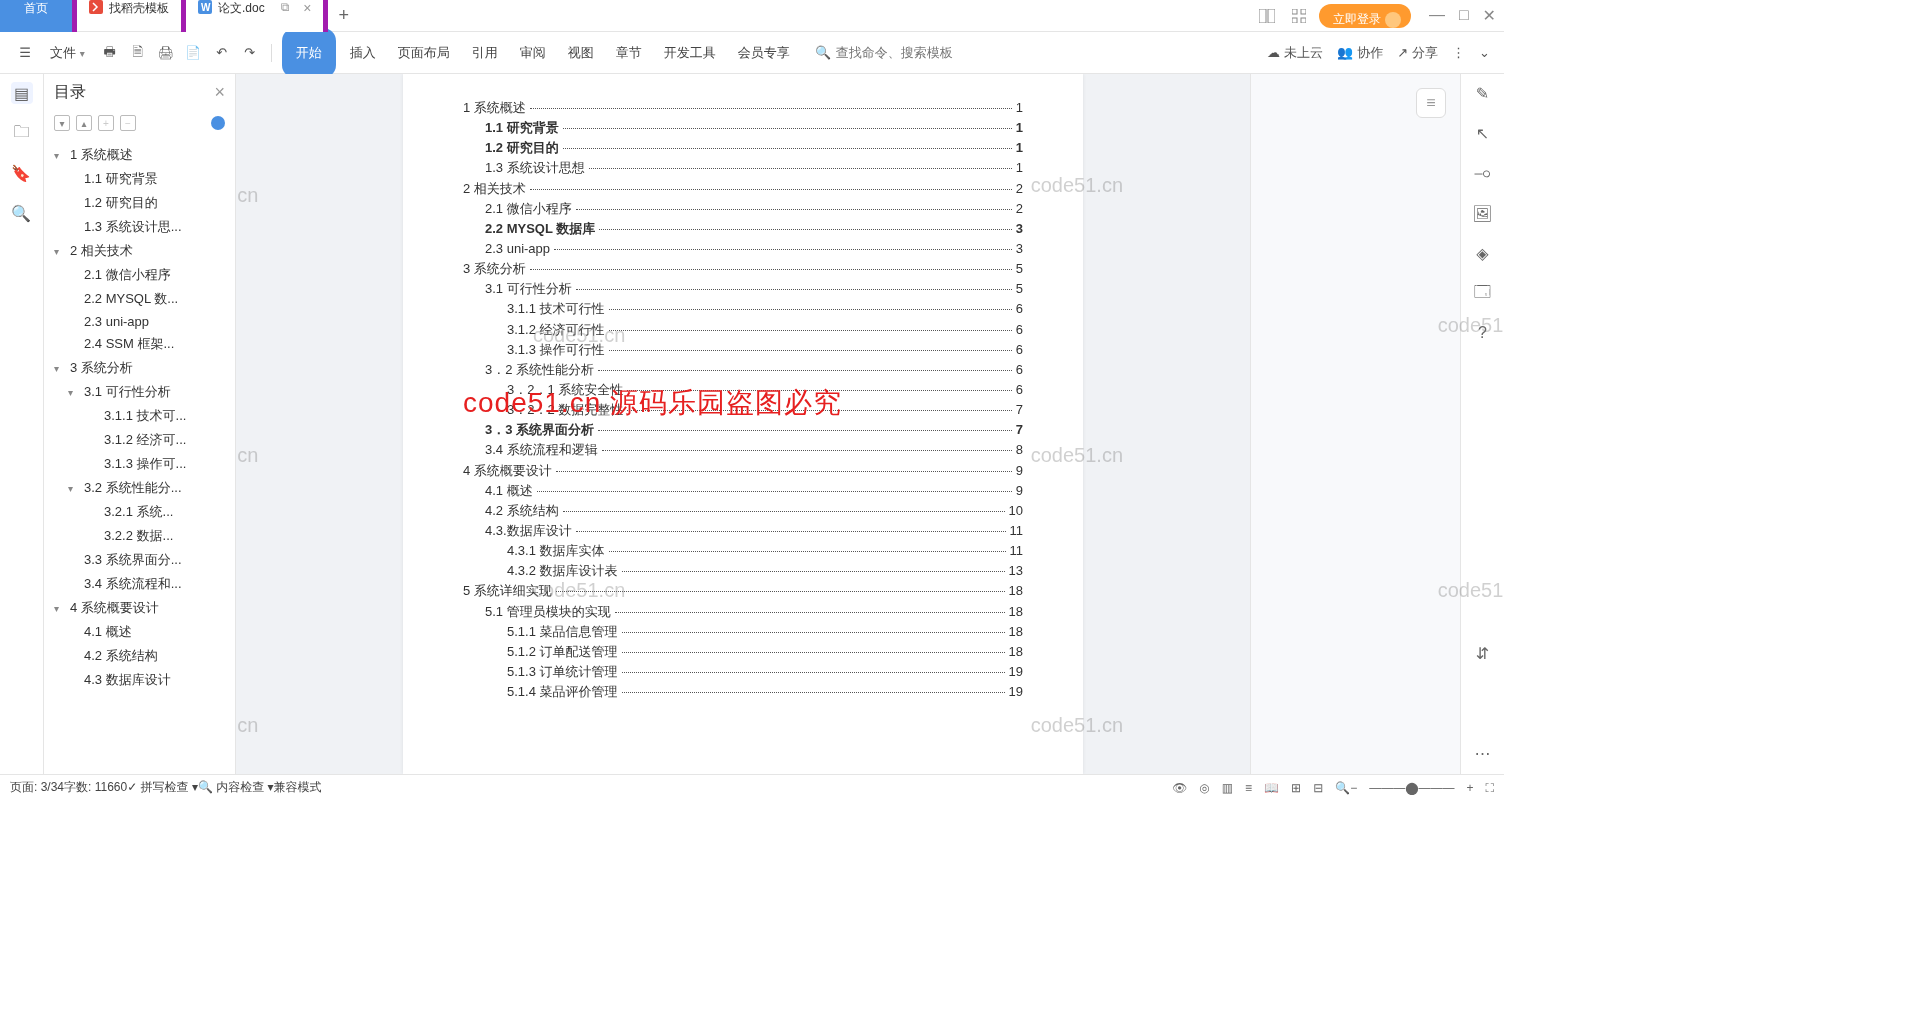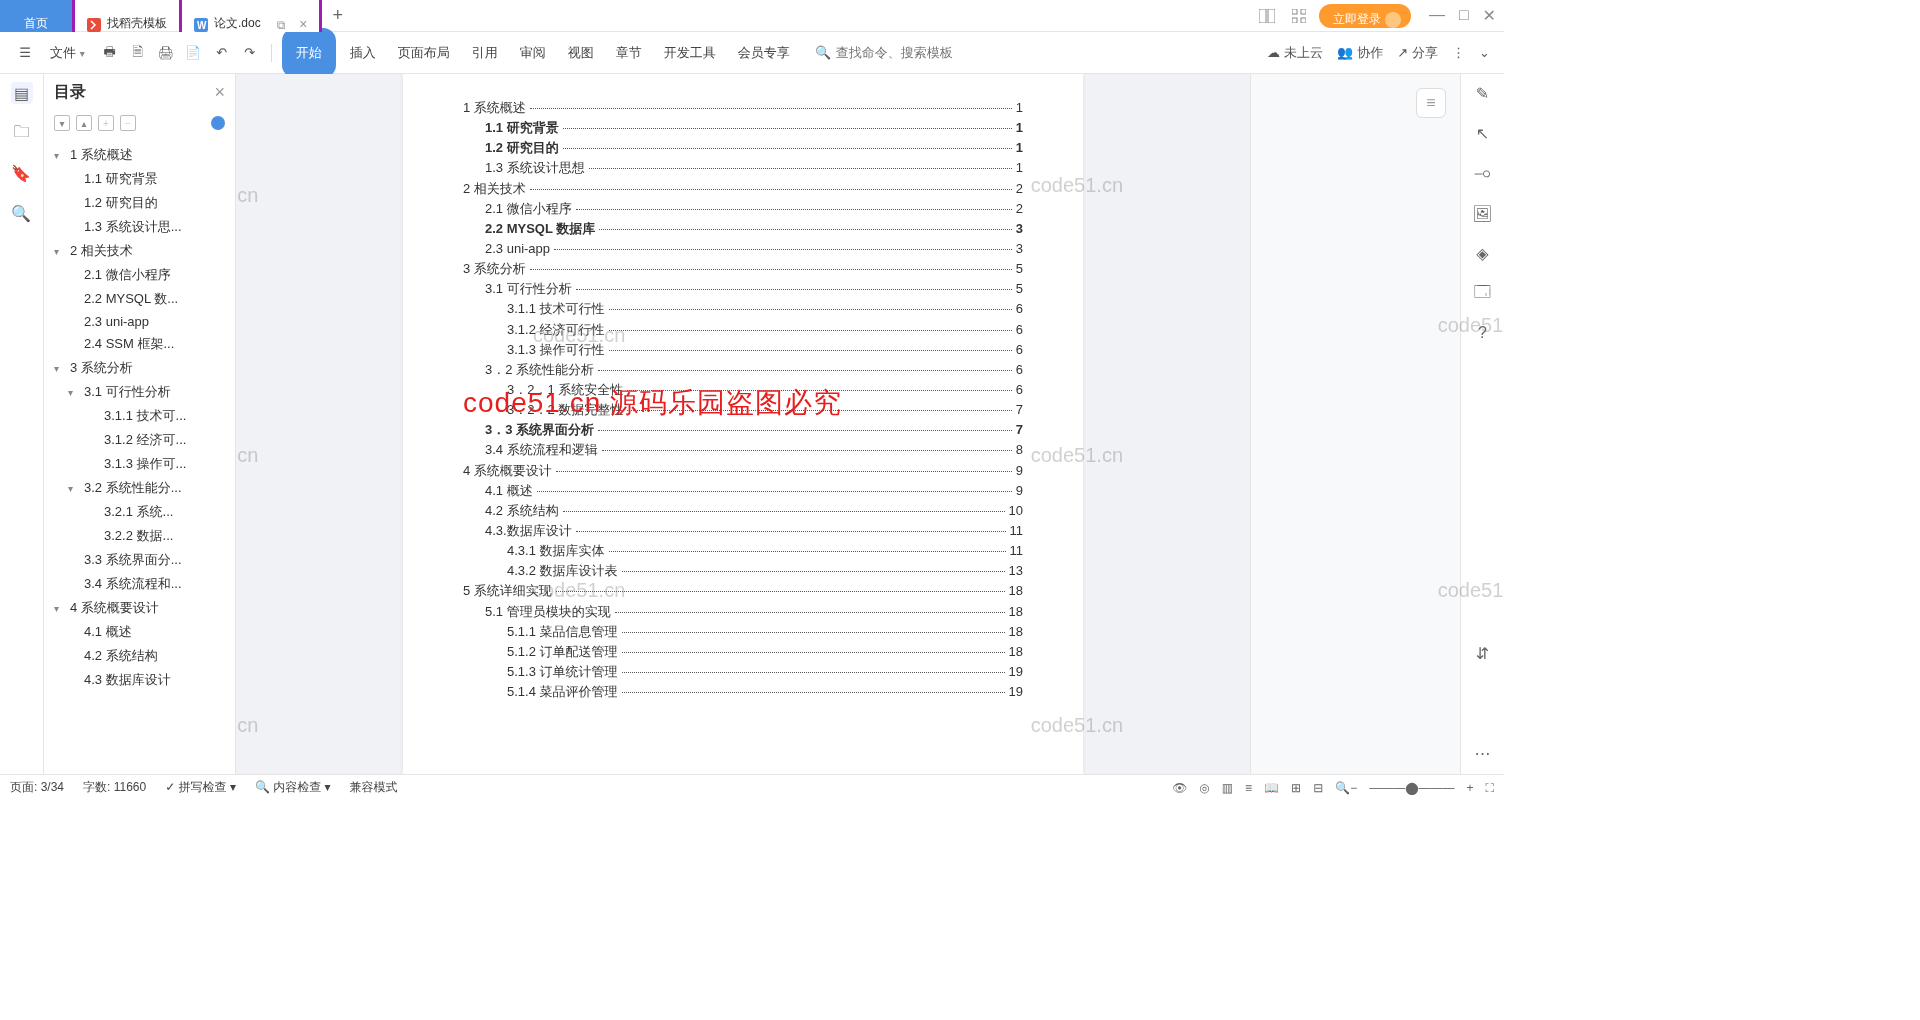--- a/index.html
+++ b/index.html
@@ -1,18 +1,18 @@
 <!DOCTYPE html>
 <html><head>
 <meta charset="utf-8">
 <style>
 *{margin:0;padding:0;box-sizing:border-box;font-family:"Microsoft YaHei","PingFang SC",sans-serif;-webkit-font-smoothing:antialiased}
 body{background:#fff;width:1504px;height:800px;overflow:hidden;position:relative;color:#333}
 .titlebar{height:32px;background:#fff;display:flex;align-items:center;border-bottom:1px solid #e5e5e5}
-.tab{height:32px;display:flex;align-items:flex-end;padding:0 12px;font-size:12px;gap:6px;border-right:3px solid #a21caf;position:relative}
+.tab{height:32px;display:flex;align-items:flex-start;padding:0 12px;font-size:12px;gap:6px;border-right:5px solid #a21caf;position:relative}
 .tab.home{background:#4a90e2;color:#fff;padding:0 24px}
 .tab.active{background:#fff}
 .tab .ticon{width:14px;height:14px;display:inline-flex;align-items:center;justify-content:center}
 .tab .close{margin-left:8px;color:#999;font-size:14px}
 .tab .popout{margin-left:10px;color:#999}
 .addtab{padding:0 10px;color:#666;font-size:18px}
 .titleright{margin-left:auto;display:flex;align-items:center;gap:8px;padding-right:8px}
 .titleright .tbtn{width:24px;height:24px;display:flex;align-items:center;justify-content:center;color:#666}
 .login-btn{background:#ff9a2e;color:#fff;border-radius:14px;height:24px;padding:0 10px 0 14px;font-size:12px;display:flex;align-items:flex-end;gap:4px}
 .avatar-circ{width:16px;height:16px;border-radius:50%;background:#ffc77d}
@@ -24,21 +24,21 @@
 .tb-txt.pill{background:#4a90e2;color:#fff;border-radius:13px;padding:16px 14px}
 .searchbox{display:flex;align-items:center;gap:4px;color:#999;margin-left:12px}
 .searchbox input{border:none;outline:none;font-size:13px;width:150px;color:#666}
 .tbright{margin-left:auto;display:flex;align-items:center;gap:14px;color:#555;font-size:13px}
 .tbright .sitem{display:flex;align-items:center;gap:4px}
 .body{display:flex;height:calc(100% - 32px - 42px - 26px)}
 .leftrail{width:44px;border-right:1px solid #e5e5e5;display:flex;flex-direction:column;align-items:center;padding-top:8px;gap:18px;color:#666}
 .leftrail .ri{width:22px;height:22px;display:flex;align-items:center;justify-content:center}
 .navpanel{width:192px;border-right:1px solid #e5e5e5;display:flex;flex-direction:column;background:#fff}
 .navhead{display:flex;align-items:center;padding:8px 10px;justify-content:space-between}
-.navhead h3{font-size:16px;font-weight:700}
+.navhead h3{font-size:16px;font-weight:400}
 .navtools{display:flex;align-items:center;gap:6px;padding:4px 10px 8px;color:#888;font-size:12px}
 .navtools .sq{width:16px;height:16px;border:1px solid #bbb;border-radius:2px;display:flex;align-items:center;justify-content:center;font-size:10px}
 .navtools .dot{margin-left:auto;width:14px;height:14px;border-radius:50%;background:#4a90e2}
 .tree{flex:1;overflow:auto;font-size:13px;color:#333;padding:4px 0}
 .tree .node{padding:3px 6px 3px 10px;white-space:nowrap;overflow:hidden;text-overflow:ellipsis;display:flex;align-items:center;gap:4px;cursor:pointer}
 .tree .chev{width:12px;color:#888;font-size:10px}
 .tree .d1{padding-left:24px}
 .tree .d2{padding-left:44px}
 .docarea{flex:1;background:#f0f2f5;position:relative;overflow:hidden;display:flex;justify-content:center}
 .page{width:680px;background:#fff;margin-top:0;min-height:100%;padding:24px 60px;position:relative;box-shadow:0 0 4px rgba(0,0,0,.08)}
@@ -50,21 +50,21 @@
 .tocline.b{font-weight:600}
 .tocline.l1{padding-left:0}
 .tocline.l2{padding-left:22px}
 .tocline.l3{padding-left:44px}
 .wm{position:absolute;color:rgba(120,120,120,.35);font-size:20px;pointer-events:none;font-family:Arial}
 .redwm{position:absolute;color:#e62020;font-size:28px;font-weight:500;left:60px;top:310px;letter-spacing:1px;pointer-events:none}
 .rightrail{width:44px;border-left:1px solid #e5e5e5;display:flex;flex-direction:column;align-items:center;padding-top:8px;gap:18px;color:#666}
 .rightrail .ri{width:22px;height:22px;display:flex;align-items:center;justify-content:center}
 .aipanel{width:210px;border-left:1px solid #e5e5e5;background:#f8f9fb;position:relative}
 .aipanel .box{position:absolute;top:14px;right:14px;width:30px;height:30px;border:1px solid #ddd;border-radius:6px;background:#fff;display:flex;align-items:center;justify-content:center;color:#999}
-.statusbar{height:26px;border-top:1px solid #e5e5e5;display:flex;align-items:center;font-size:12px;color:#444;padding:0 10px;gap:19px}
+.statusbar{height:26px;border-top:1px solid #e5e5e5;display:flex;align-items:center;font-size:12px;color:#444;padding:0 10px;gap:0}
 .statusbar .sright{margin-left:auto;display:flex;align-items:center;gap:12px;color:#666}
 svg{display:block}
 </style>
 </head>
 <body>
 
 <div class="titlebar">
   <div class="tab home">
       <span>首页</span>
     </div>

